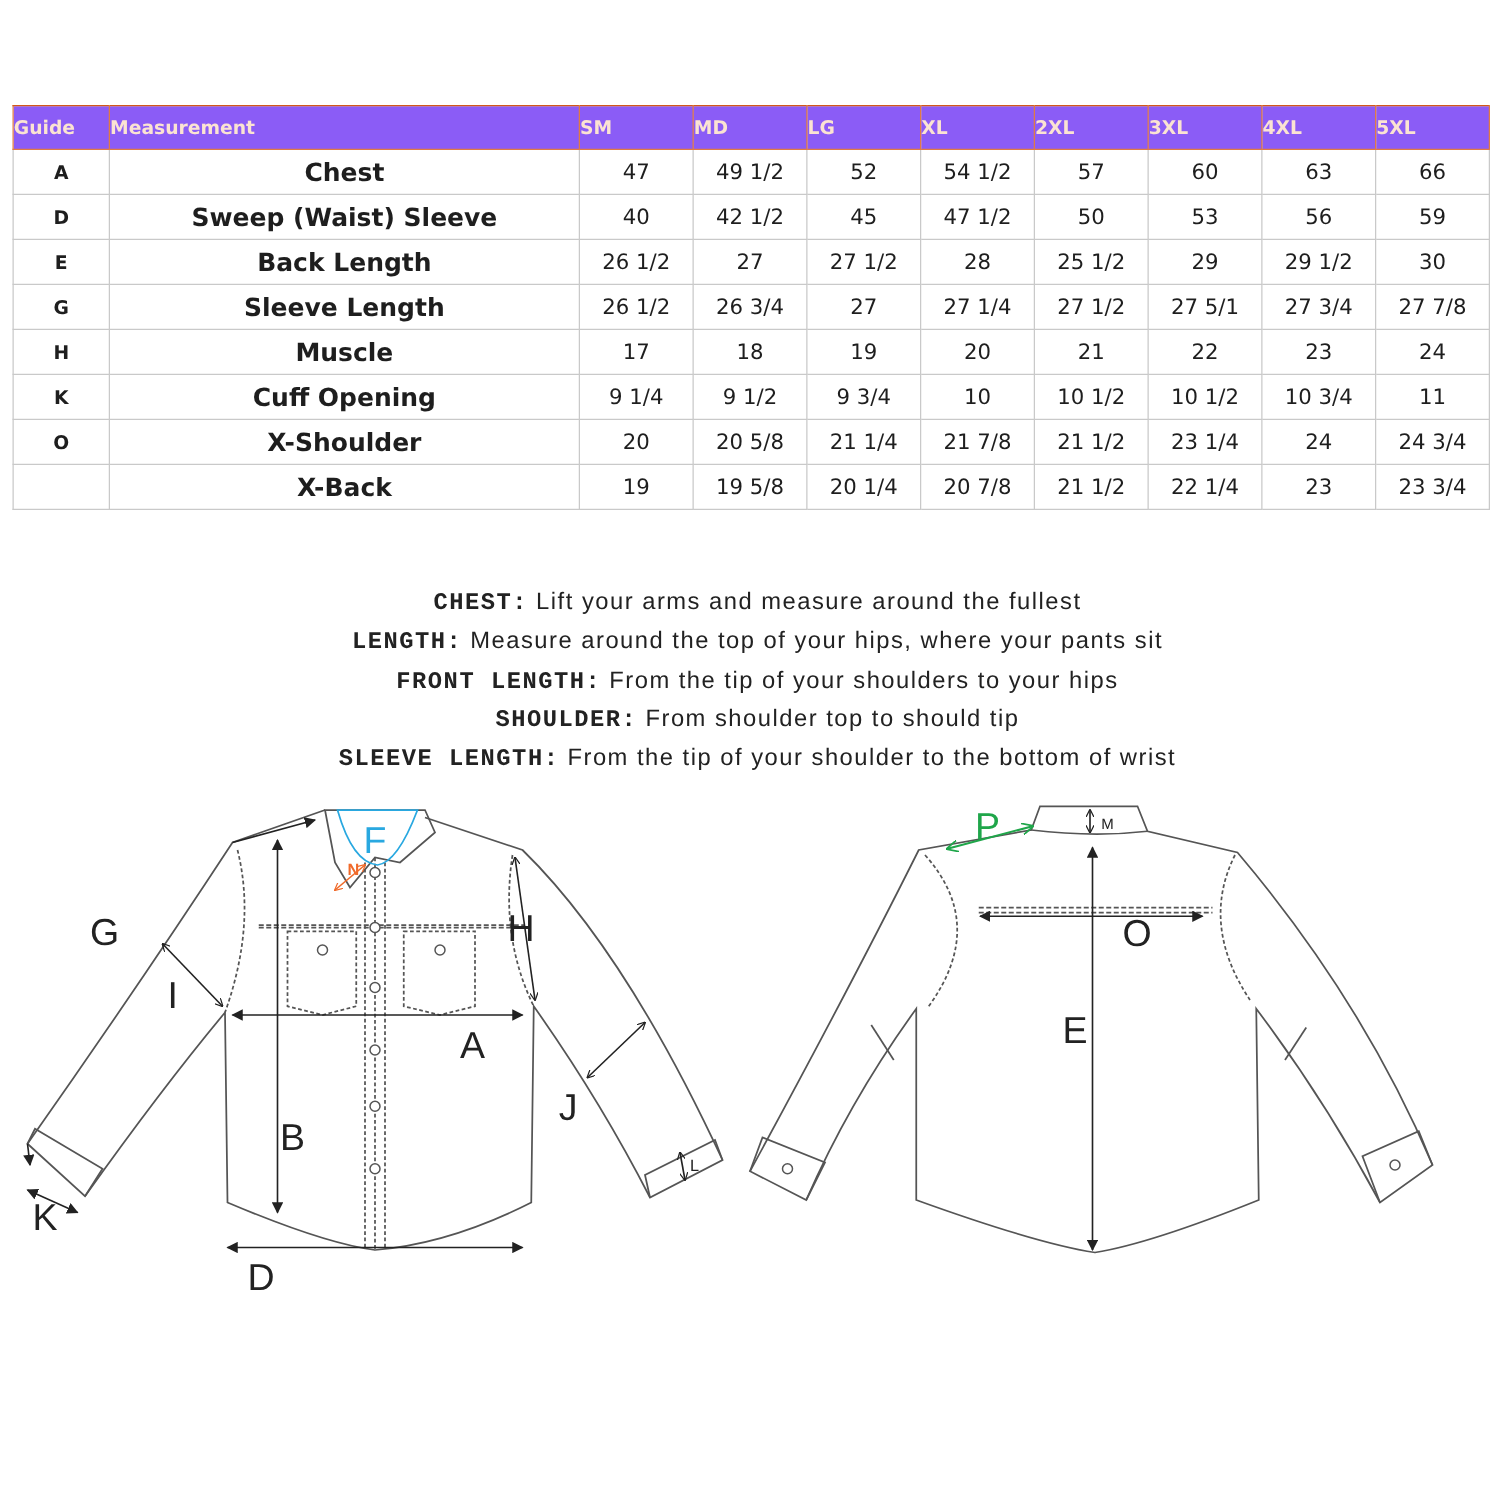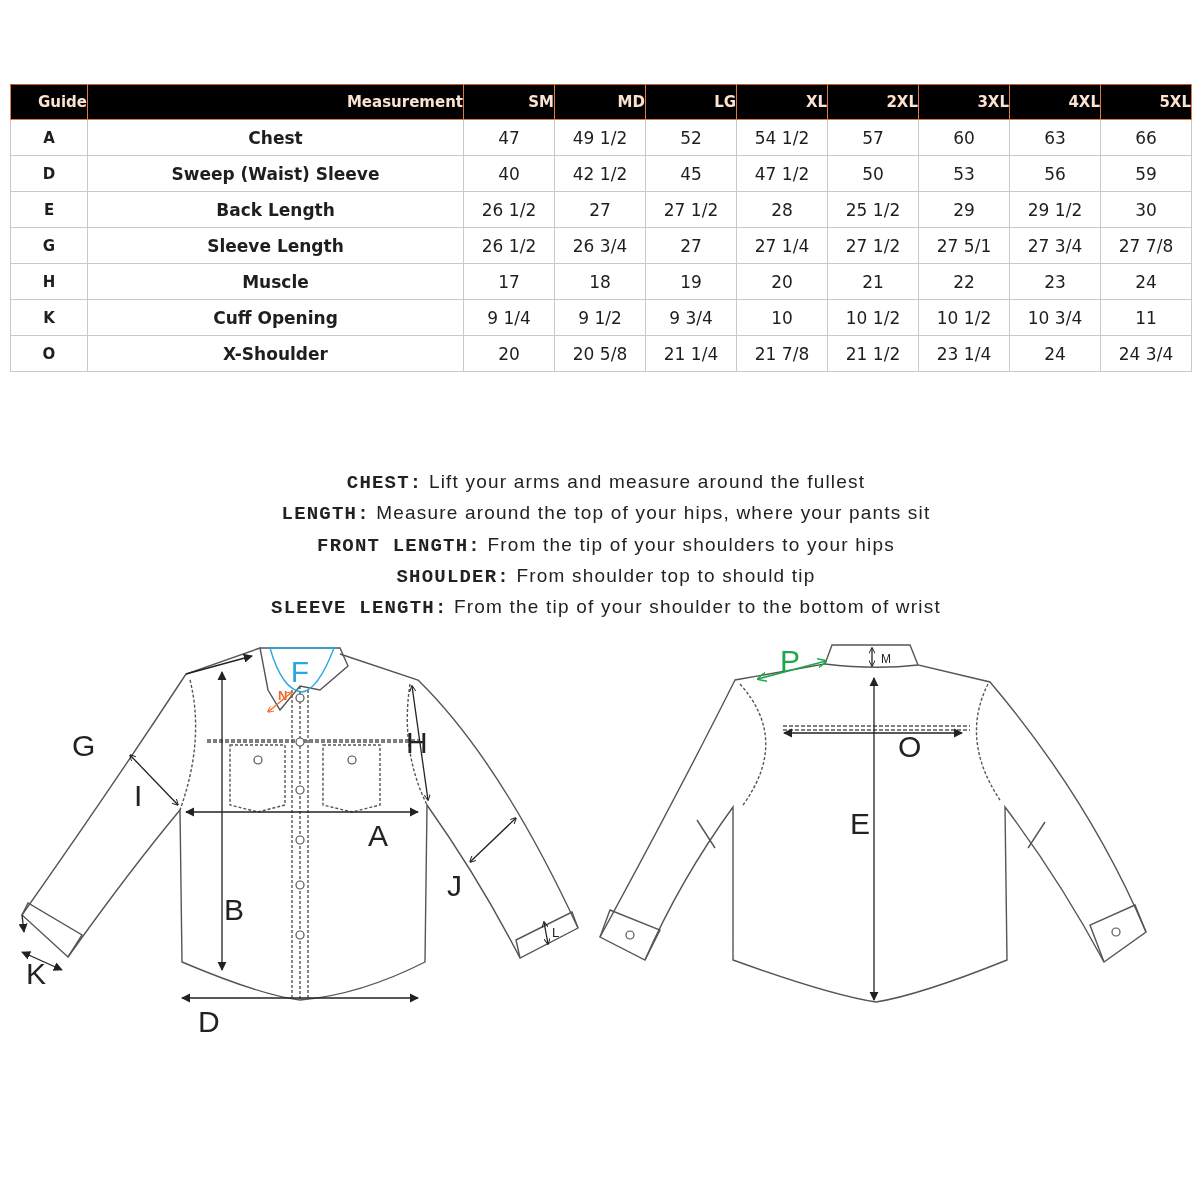--- a/index.html
+++ b/index.html
@@ -2,30 +2,30 @@
 <html><head>
 <meta charset="utf-8">
 <style>
   html, body { margin: 0; padding: 0; background: #ffffff; }
   body { width: 1200px; height: 1200px; position: relative; overflow: hidden; font-family: "DejaVu Sans", sans-serif; }
   .size-table {
     position: absolute; left: 10px; top: 84px; width: 1181px;
     border-collapse: collapse; table-layout: fixed;
   }
   .size-table th {
-    background: #000000; color: #fbe3d2; font-weight: bold; font-size: 15px;
+    background: #8b5cf6; color: #fbe3d2; font-weight: bold; font-size: 15px;
     height: 34px; border: 1px solid #e07a45; border-top: 1px solid #d2571a;
-    text-align: right; padding: 0;
+    text-align: left; padding: 0;
   }
   .size-table td {
     height: 35px; border: 1px solid #c9c9c9; text-align: center; padding: 0;
     font-size: 17px; color: #1e1e1e;
   }
   .size-table td.guide { font-weight: bold; font-size: 15px; }
-  .size-table td.meas { font-weight: bold; font-size: 17px; }
+  .size-table td.meas { font-weight: bold; font-size: 20px; }
   .instructions {
     position: absolute; left: 0; top: 466px; width: 1212px; text-align: center;
     font-family: "Liberation Sans", sans-serif; font-size: 19px; color: #222; letter-spacing: 1.2px;
   }
   .instructions .line { height: 31.3px; line-height: 31.3px; }
   .instructions .key { font-weight: bold; font-family: Liberation Mono, monospace; }
   .diagram { position: absolute; left: 0; top: 630px; width: 1200px; height: 420px; }
   .lbl { font-family: "Liberation Sans", sans-serif; font-size: 30px; fill: #222; }
 </style>
 </head>
@@ -136,20 +136,32 @@
         <td class="meas">X-Shoulder</td>
         <td>20</td>
         <td>20 5/8</td>
         <td>21 1/4</td>
         <td>21 7/8</td>
         <td>21 1/2</td>
         <td>23 1/4</td>
         <td>24</td>
         <td>24 3/4</td>
       </tr>
+      <tr>
+        <td class="guide"></td>
+        <td class="meas">X-Back</td>
+        <td>19</td>
+        <td>19 5/8</td>
+        <td>20 1/4</td>
+        <td>20 7/8</td>
+        <td>21 1/2</td>
+        <td>22 1/4</td>
+        <td>23</td>
+        <td>23 3/4</td>
+      </tr>
     </tbody>
 </table>
 
 <div class="instructions">
   <div class="line"><span class="key">CHEST:</span><span> Lift your arms and measure around the fullest</span></div>
   <div class="line"><span class="key">LENGTH:</span><span> Measure around the top of  your hips, where your pants sit</span></div>
   <div class="line"><span class="key">FRONT LENGTH:</span><span> From the tip of your shoulders to your hips</span></div>
   <div class="line"><span class="key">SHOULDER:</span><span> From shoulder top to should tip</span></div>
   <div class="line"><span class="key">SLEEVE LENGTH:</span><span> From the tip of your shoulder to the bottom of wrist</span></div>
 </div>

